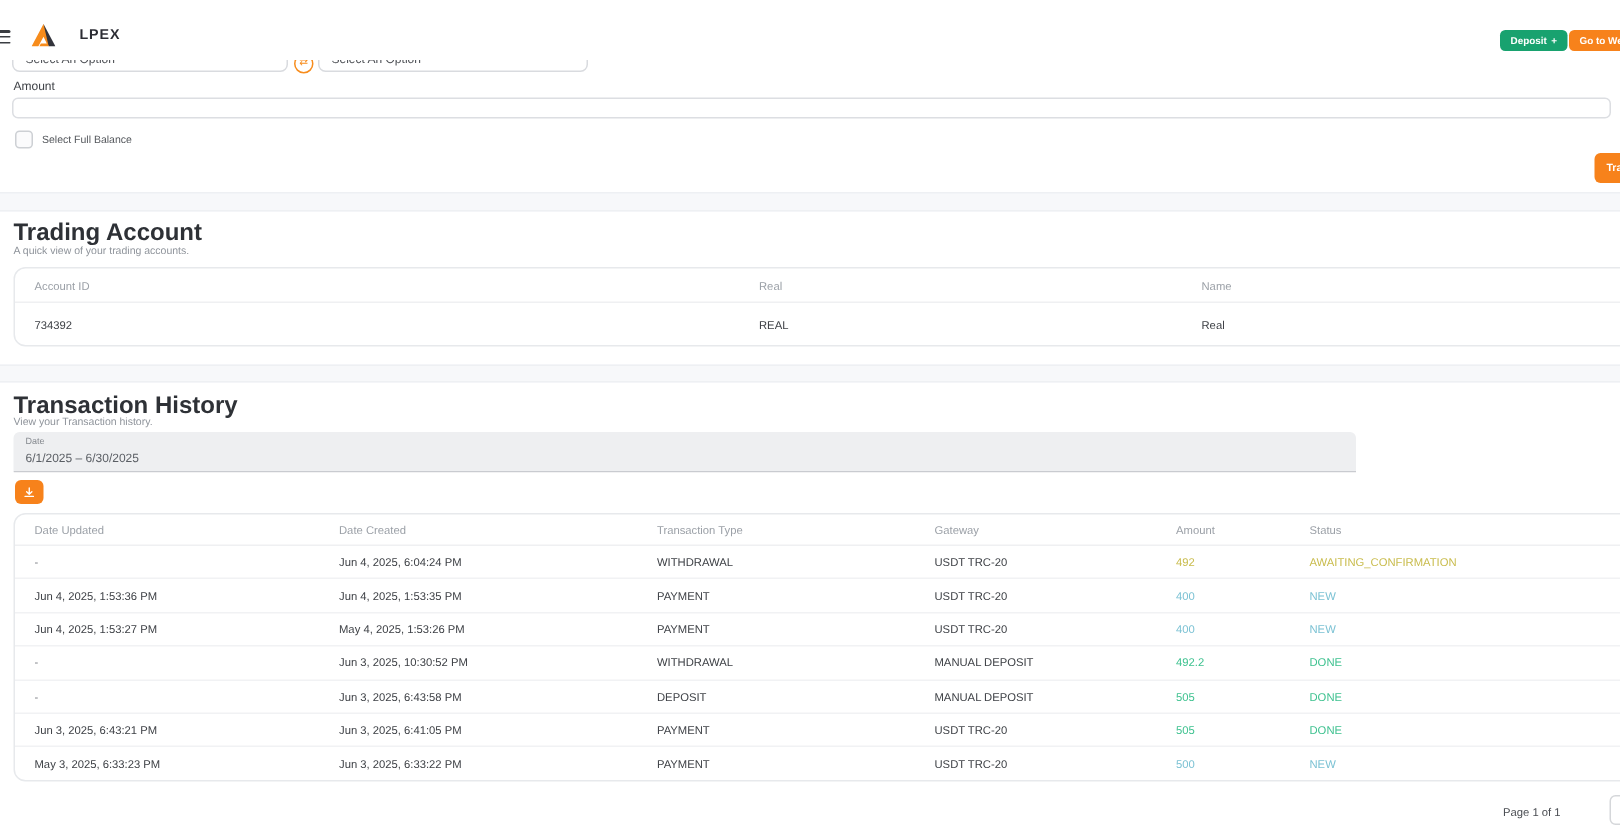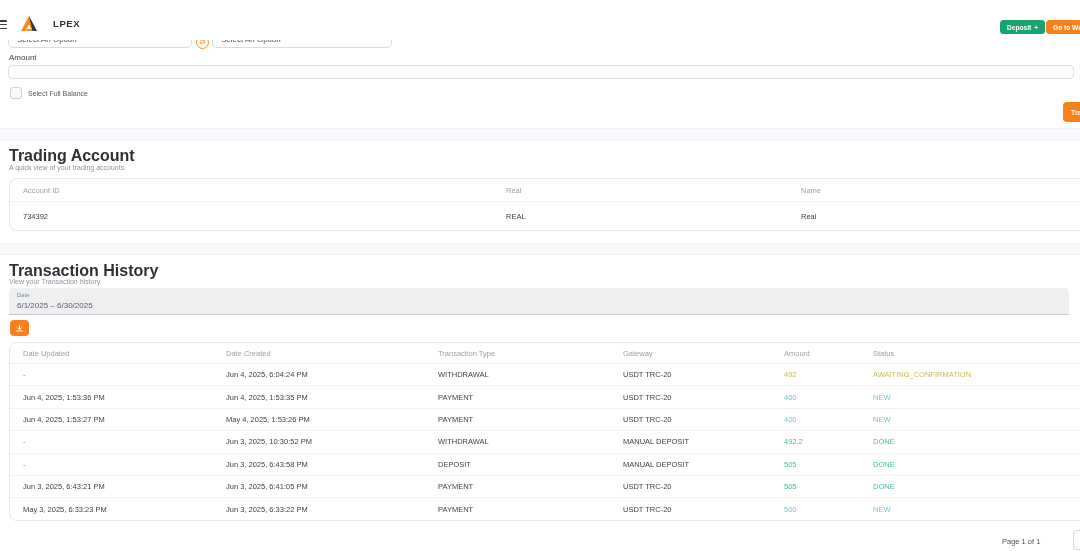--- a/index.html
+++ b/index.html
@@ -45,21 +45,21 @@
 
   
   .ta-card{position:absolute;left:9px;top:178px;width:1080px;height:53px;border:1px solid #e7e9ec;
     border-radius:8px;background:#fff;}
   .ta-head{display:grid;grid-template-columns:483px 295px 1fr;padding-left:13px;height:23px;
     align-items:center;border-bottom:1px solid #eff0f2;font-size:7.5px;color:#9ba0a7;}
   .ta-row{display:grid;grid-template-columns:483px 295px 1fr;padding-left:13px;height:29px;
     align-items:center;font-size:7.5px;color:#3e4146;}
 
   
-  .date-field{position:absolute;left:9px;top:288px;width:1060px;height:27px;background:#eeeff1;
+  .date-field{position:absolute;left:9px;top:288px;width:895px;height:27px;background:#eeeff1;
     border-radius:4px 4px 0 0;border-bottom:1px solid #c9cbd0;cursor:text;}
   .date-field .lbl{position:absolute;left:8px;top:4px;font-size:6px;color:#85898f;}
   .date-field .val{position:absolute;left:8px;top:13px;font-size:8px;color:#5a5e64;}
   .btn-download{position:absolute;left:10px;top:320px;width:19px;height:16px;background:#f7821b;
     border:none;border-radius:4px;cursor:pointer;display:flex;align-items:center;justify-content:center;}
 
   .tx-card{position:absolute;left:9px;top:342px;width:1080px;height:179px;border:1px solid #e7e9ec;
     border-radius:8px;background:#fff;overflow:hidden;}
   .tx-head{display:grid;grid-template-columns:203px 212px 185px 161px 89px 1fr;padding-left:13px;
     height:21px;align-items:center;border-bottom:1px solid #eff0f2;font-size:7.5px;color:#9ba0a7;}

